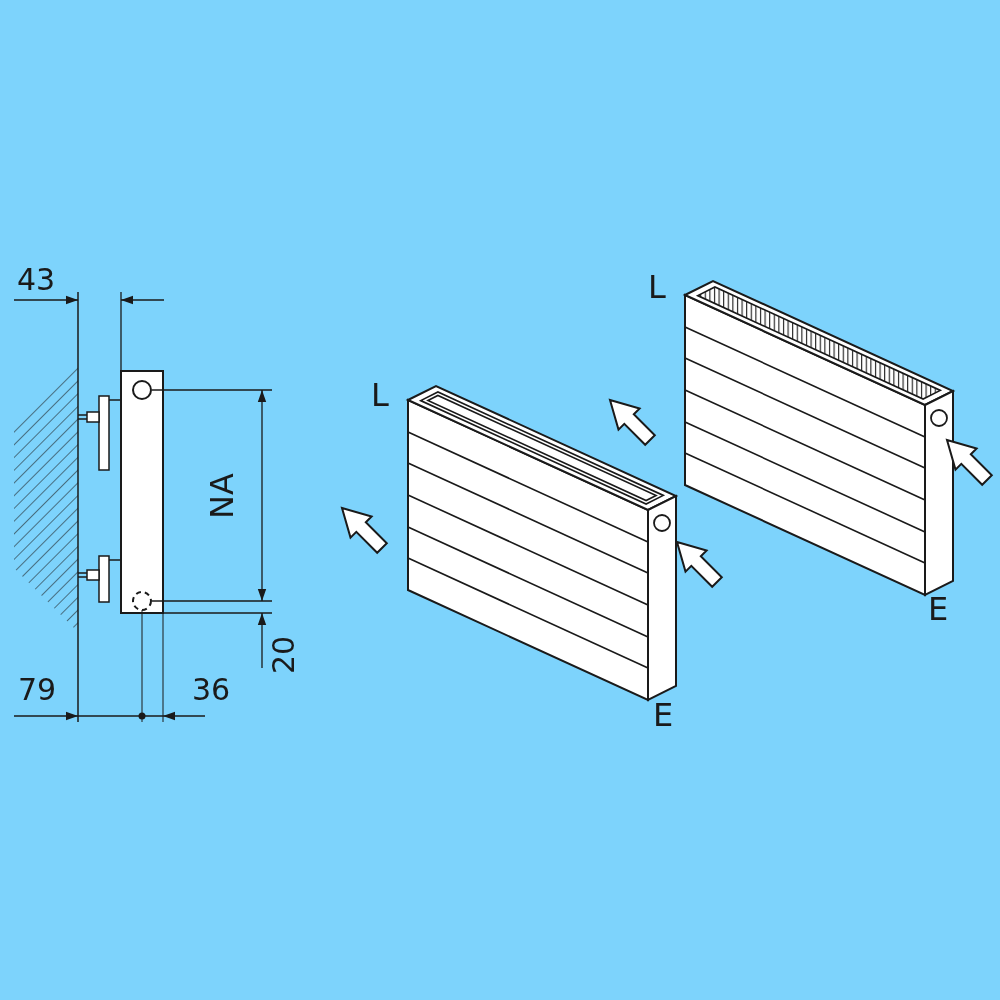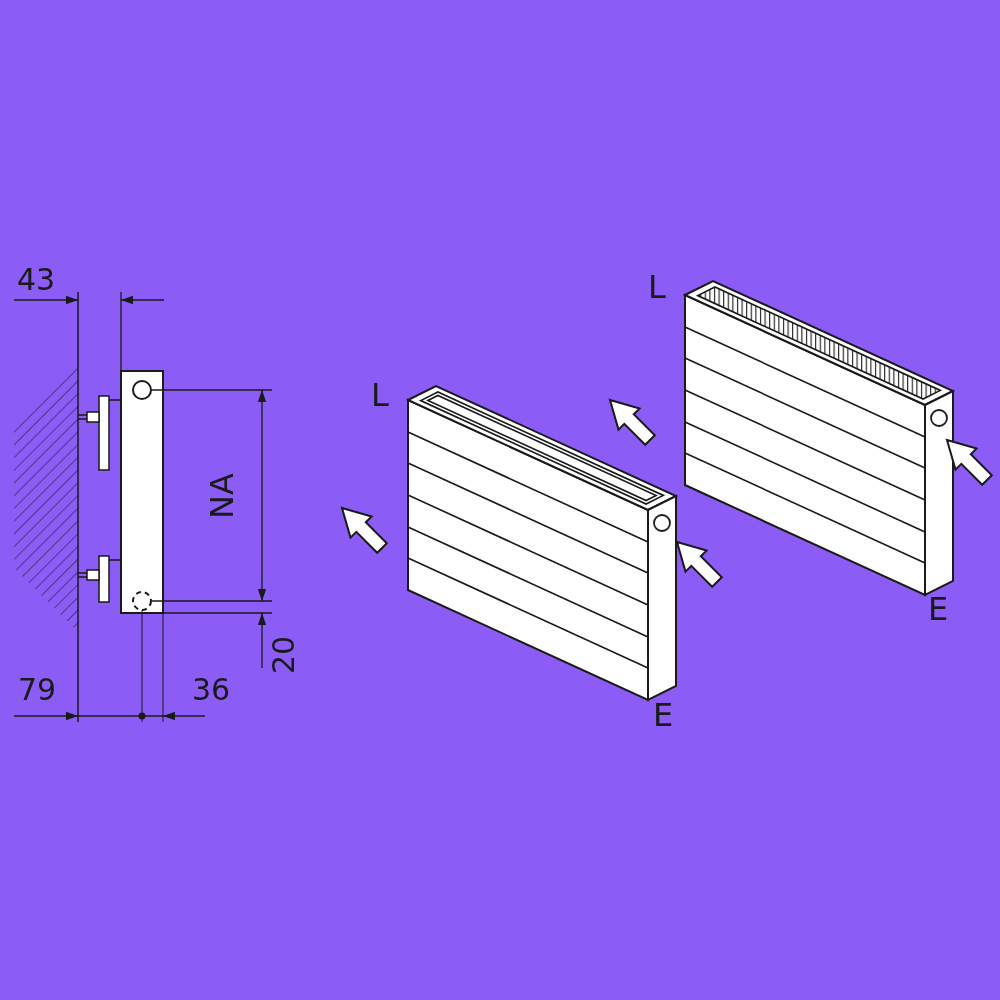--- a/index.html
+++ b/index.html
@@ -7,21 +7,21 @@
     padding: 0;
     width: 1000px;
     height: 1000px;
     background: #ffffff;
     font-family: "DejaVu Sans", "Liberation Sans", sans-serif;
   }
   #stage {
     width: 1000px;
     height: 1000px;
     position: relative;
-    background: #8b5cf6;
+    background: #7dd3fc;
   }
   svg { display: block; }
   text {
     fill: #1a1a1a;
     font-family: "DejaVu Sans", "Liberation Sans", sans-serif;
   }
   .dim-text { font-size: 30px; }
   .big-text { font-size: 32px; }
 </style>
 </head>

